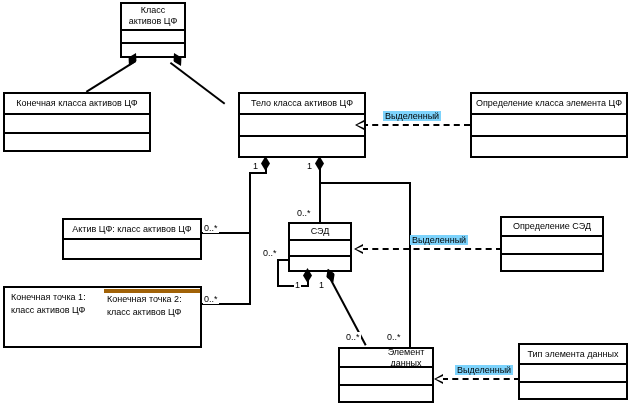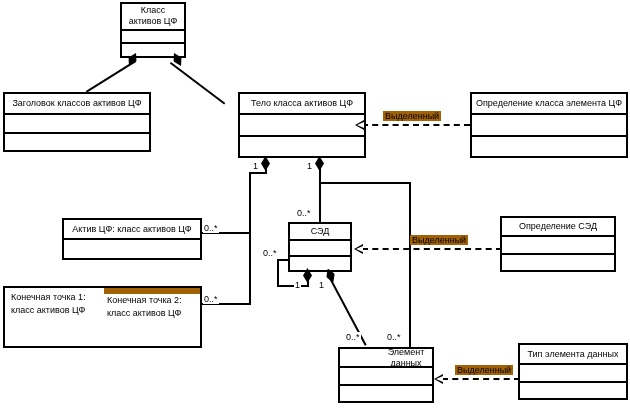--- a/index.html
+++ b/index.html
@@ -45,21 +45,21 @@
     font-size:9px;
   }
   .attr-line{
     box-sizing:border-box;
     width:100%;
     padding-left:3px;
     font-size:9px;
     line-height:13px;
     text-align:left;
   }
-  .attr-line + .attr-line{ border-top:6px solid #a16207; }
+  .attr-line + .attr-line{ border-top:4px solid #a16207; }
   .attr-stack{
     display:flex;
     flex-direction:row;
     justify-content:center;
     padding:0;
   }
 
   
   .ln{ position:absolute; background:#000; z-index:2; }
   .ln.h{ height:2px; }
@@ -118,21 +118,21 @@
     background:#fff;
     line-height:10px;
     padding:0 1px;
   }
   .edge-label{
     position:absolute;
     font-size:9px;
     color:#000;
     z-index:7;
     white-space:nowrap;
-    background:#a16207;
+    background:#7dd3fc;
     line-height:10px;
     padding:0 2px;
   }
 </style>
 </head>
 <body>
 
 <div id="canvas">
 
   <div class="diag" style="left:136px; top:62px; width:58px; transform:rotate(148deg);"></div>
@@ -184,21 +184,21 @@
   <div class="edge-label" style="left:455px; top:365px;">Выделенный</div>
 
   <div class="uml-class" style="left:120px; top:2px; width:66px; height:56px;">
     <div class="uml-compartment" style="height:26px;">Класс
 активов ЦФ</div>
     <div class="uml-compartment" style="height:14px;"></div>
     <div class="uml-compartment" style="height:14px;"></div>
   </div>
 
   <div class="uml-class" style="left:3px; top:92px; width:148px; height:60px;">
-    <div class="uml-compartment" style="height:20px;">Заголовок классов активов ЦФ</div>
+    <div class="uml-compartment" style="height:20px;">Конечная класса активов ЦФ</div>
     <div class="uml-compartment" style="height:19px;"></div>
     <div class="uml-compartment" style="height:19px;"></div>
   </div>
 
   <div class="uml-class" style="left:238px; top:92px; width:128px; height:66px;">
     <div class="uml-compartment" style="height:20px;">Тело класса активов ЦФ</div>
     <div class="uml-compartment" style="height:22px;"></div>
     <div class="uml-compartment" style="height:22px;"></div>
   </div>
 
@@ -219,21 +219,21 @@
       <div class="attr-line">Конечная точка 2: класс активов ЦФ</div>
     </div>
   </div>
 
   <div class="uml-class" style="left:288px; top:222px; width:64px; height:50px;">
     <div class="uml-compartment" style="height:16px;">СЭД</div>
     <div class="uml-compartment" style="height:16px;"></div>
     <div class="uml-compartment" style="height:16px;"></div>
   </div>
 
-  <div class="uml-class" style="left:500px; top:216px; width:116px; height:56px;">
+  <div class="uml-class" style="left:500px; top:216px; width:104px; height:56px;">
     <div class="uml-compartment" style="height:18px;">Определение СЭД</div>
     <div class="uml-compartment" style="height:18px;"></div>
     <div class="uml-compartment" style="height:18px;"></div>
   </div>
 
   <div class="uml-class" style="left:338px; top:347px; width:96px; height:56px;">
     <div class="uml-compartment" style="height:18px;margin-left:40px;">Элемент данных</div>
     <div class="uml-compartment" style="height:18px;"></div>
     <div class="uml-compartment" style="height:18px;"></div>
   </div>

